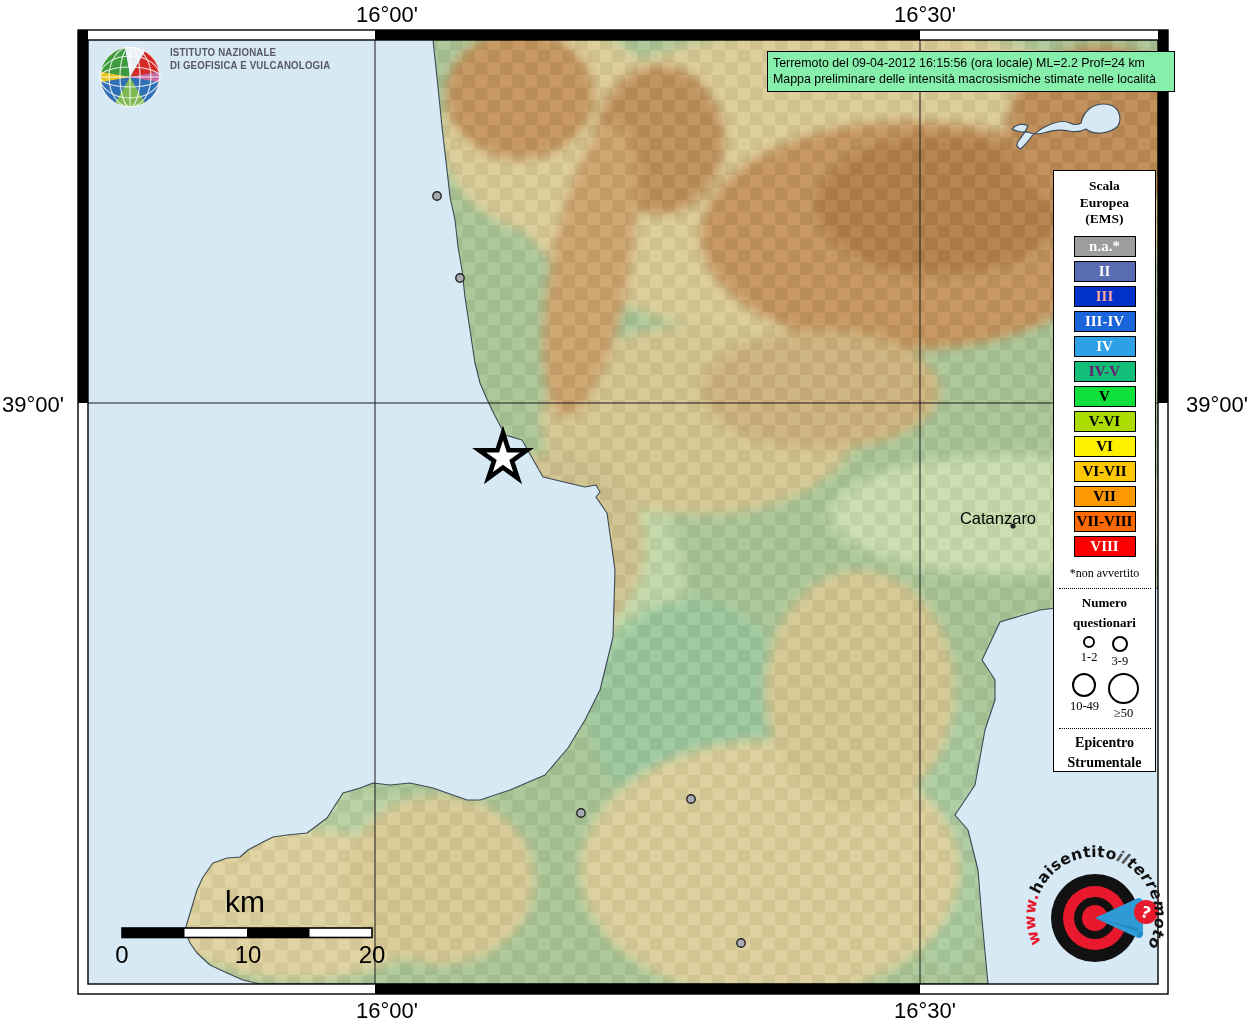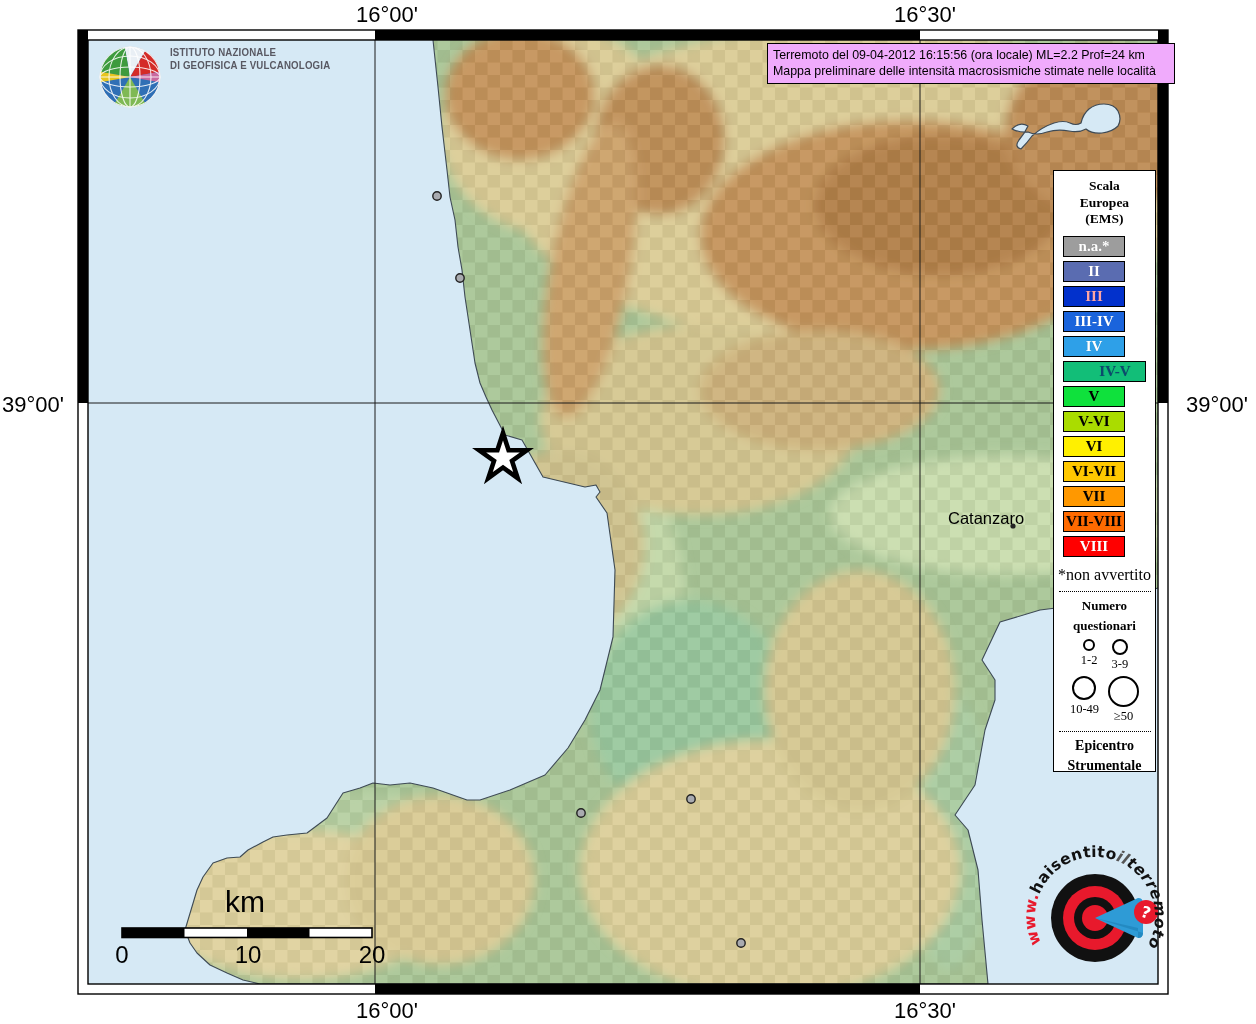--- a/index.html
+++ b/index.html
@@ -2,44 +2,44 @@
 <html><head>
 <meta charset="utf-8">
 <style>
   html,body{margin:0;padding:0;background:#ffffff;}
   #page{position:relative;width:1256px;height:1024px;background:#ffffff;overflow:hidden;
         font-family:"Liberation Sans",sans-serif;}
   .abs{position:absolute;}
   .coord{font-size:22px;color:#000;white-space:nowrap;}
   .centered{transform:translateX(-50%);}
   
-  #infobox{left:767px;top:43px;width:396px;background:#f0abfc;border:1.3px solid #000;
+  #infobox{left:767px;top:51px;width:396px;background:#86efac;border:1.3px solid #000;
            padding:3px 5px 4px 5px;font-size:12.4px;line-height:16.2px;color:#000;z-index:6;}
   #infobox div{white-space:nowrap;}
   
   #ingv{left:98px;top:46px;display:flex;align-items:flex-start;gap:8px;z-index:6;}
   #ingv .ingv-text{font-family:"Liberation Sans",sans-serif;font-weight:bold;color:#585862;
         font-size:11px;line-height:13px;letter-spacing:.2px;transform:scaleX(.88);transform-origin:left center;white-space:nowrap;}
   
   #legend{left:1053px;top:170px;width:103px;height:602px;background:#fff;border:1.4px solid #000;
           z-index:6;display:flex;flex-direction:column;align-items:center;box-sizing:border-box;padding-top:7px;
           font-family:Liberation Serif, serif;}
   .leg-title{font-weight:bold;font-size:13.5px;line-height:16.5px;text-align:center;}
   #legend-classes{margin-top:8px;display:flex;flex-direction:column;gap:4px;}
   .chip{width:60px;height:19px;border:1.6px solid #000;font-weight:bold;font-size:15px;
         display:flex;align-items:center;justify-content:center;text-shadow:0 0 1px rgba(0,0,0,.18);}
-  .leg-foot{font-size:16px;margin-top:9px;}
+  .leg-foot{font-size:12px;margin-top:9px;}
   .dotsep{width:92px;border-top:1.6px dotted #000;margin:7px 0 4px 0;}
   .q-title{font-weight:bold;font-size:13px;line-height:20px;text-align:center;}
   .q-grid{display:flex;gap:14px;margin-top:3px;}
   .q-cell{display:flex;flex-direction:column;align-items:center;justify-content:flex-start;}
   .q-circ{border:2px solid #000;border-radius:50%;background:#fff;}
   .q-lab{font-size:12.5px;margin-top:2px;}
   
-  #city-label{left:948px;top:509px;width:100px;text-align:left;font-size:16.5px;color:#000;z-index:4;}
+  #city-label{left:948px;top:509px;width:100px;text-align:center;font-size:16.5px;color:#000;z-index:4;}
   #km-label{left:245px;top:885px;font-size:30px;color:#000;z-index:4;}
   .tick{font-size:24px;color:#000;z-index:4;}
   svg .na-dot{fill:#A9ABB0;stroke:#222;stroke-width:1.4;}
 </style>
 </head>
 <body>
 
 <div id="page">
 
   <svg class="abs" style="left:0;top:0;z-index:1" width="1256" height="1024" viewBox="0 0 1256 1024">
@@ -178,21 +178,21 @@
       <div>Europea</div>
       <div>(EMS)</div>
     </div>
 
     <div id="legend-classes">
         <div class="chip" style="background: rgb(157, 157, 157); color: rgb(255, 255, 255);">n.a.*</div>
         <div class="chip" style="background: rgb(90, 108, 177); color: rgb(255, 255, 255);">II</div>
         <div class="chip" style="background: rgb(2, 49, 204); color: #fca5a5;">III</div>
         <div class="chip" style="background: rgb(26, 100, 220); color: rgb(255, 255, 255);">III-IV</div>
         <div class="chip" style="background: rgb(46, 160, 232); color: rgb(255, 255, 255);">IV</div>
-        <div class="chip" style="background: rgb(18, 190, 120); color: #0c4a6e; padding-left: 21px;">IV-V</div>
+        <div class="chip" style="background: rgb(18, 190, 120); color: #701a75;">IV-V</div>
         <div class="chip" style="background: rgb(15, 225, 60); color: rgb(0, 0, 0);">V</div>
         <div class="chip" style="background: rgb(170, 220, 0); color: rgb(0, 0, 0);">V-VI</div>
         <div class="chip" style="background: rgb(255, 240, 0); color: rgb(0, 0, 0);">VI</div>
         <div class="chip" style="background: rgb(255, 200, 0); color: rgb(0, 0, 0);">VI-VII</div>
         <div class="chip" style="background: rgb(255, 152, 0); color: rgb(0, 0, 0);">VII</div>
         <div class="chip" style="background: rgb(255, 106, 0); color: rgb(0, 0, 0);">VII-VIII</div>
         <div class="chip" style="background: rgb(255, 0, 0); color: rgb(255, 255, 255);">VIII</div>
       </div>
 
     <div class="leg-foot">*non avvertito</div>

